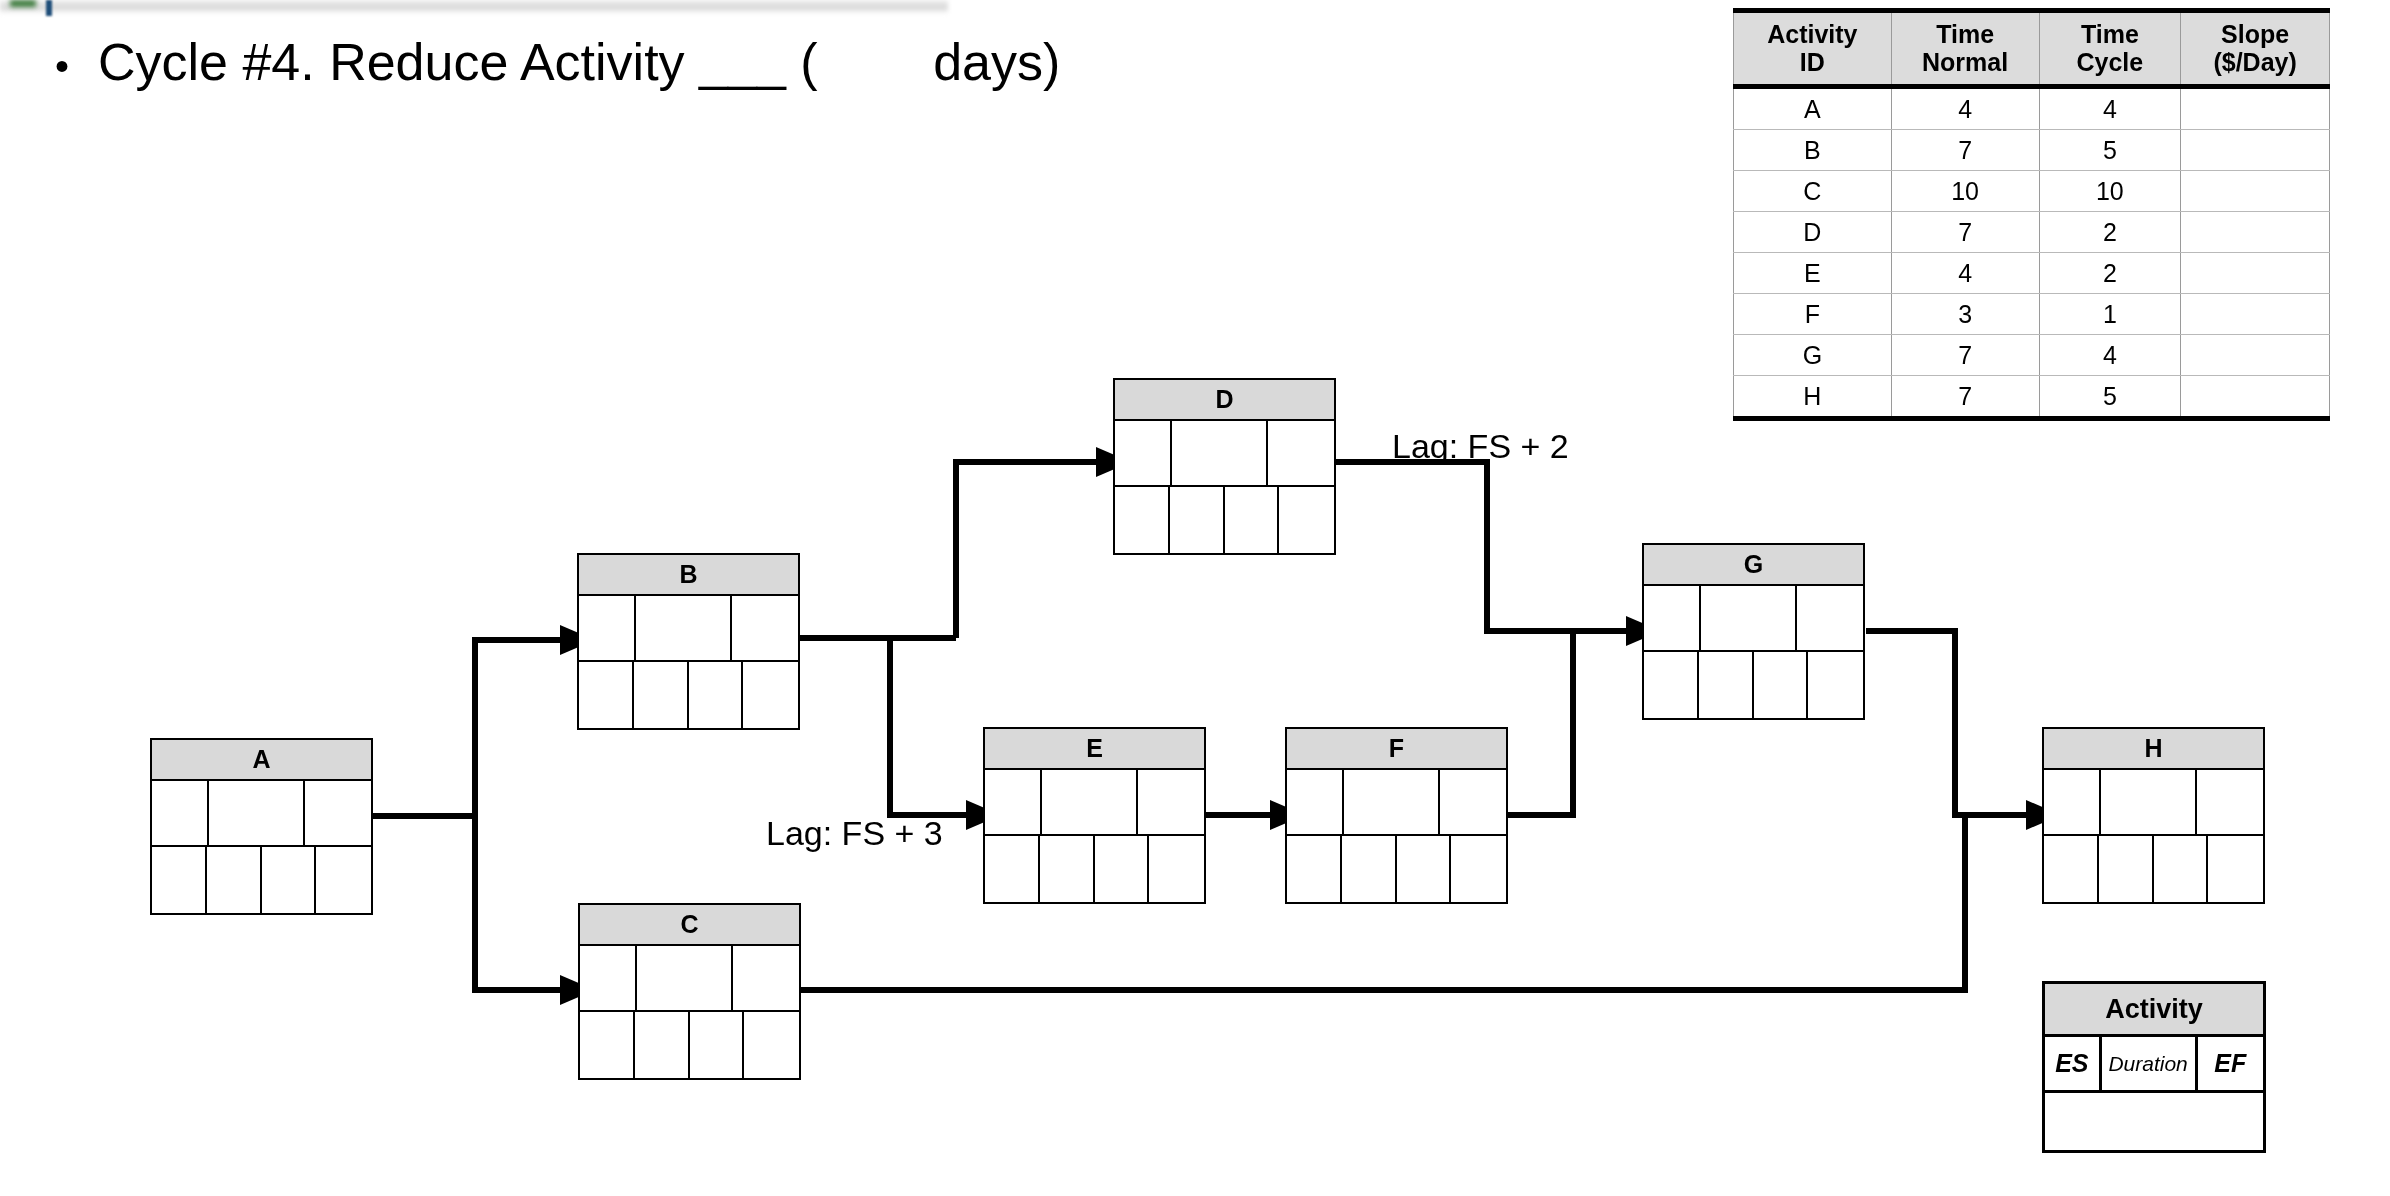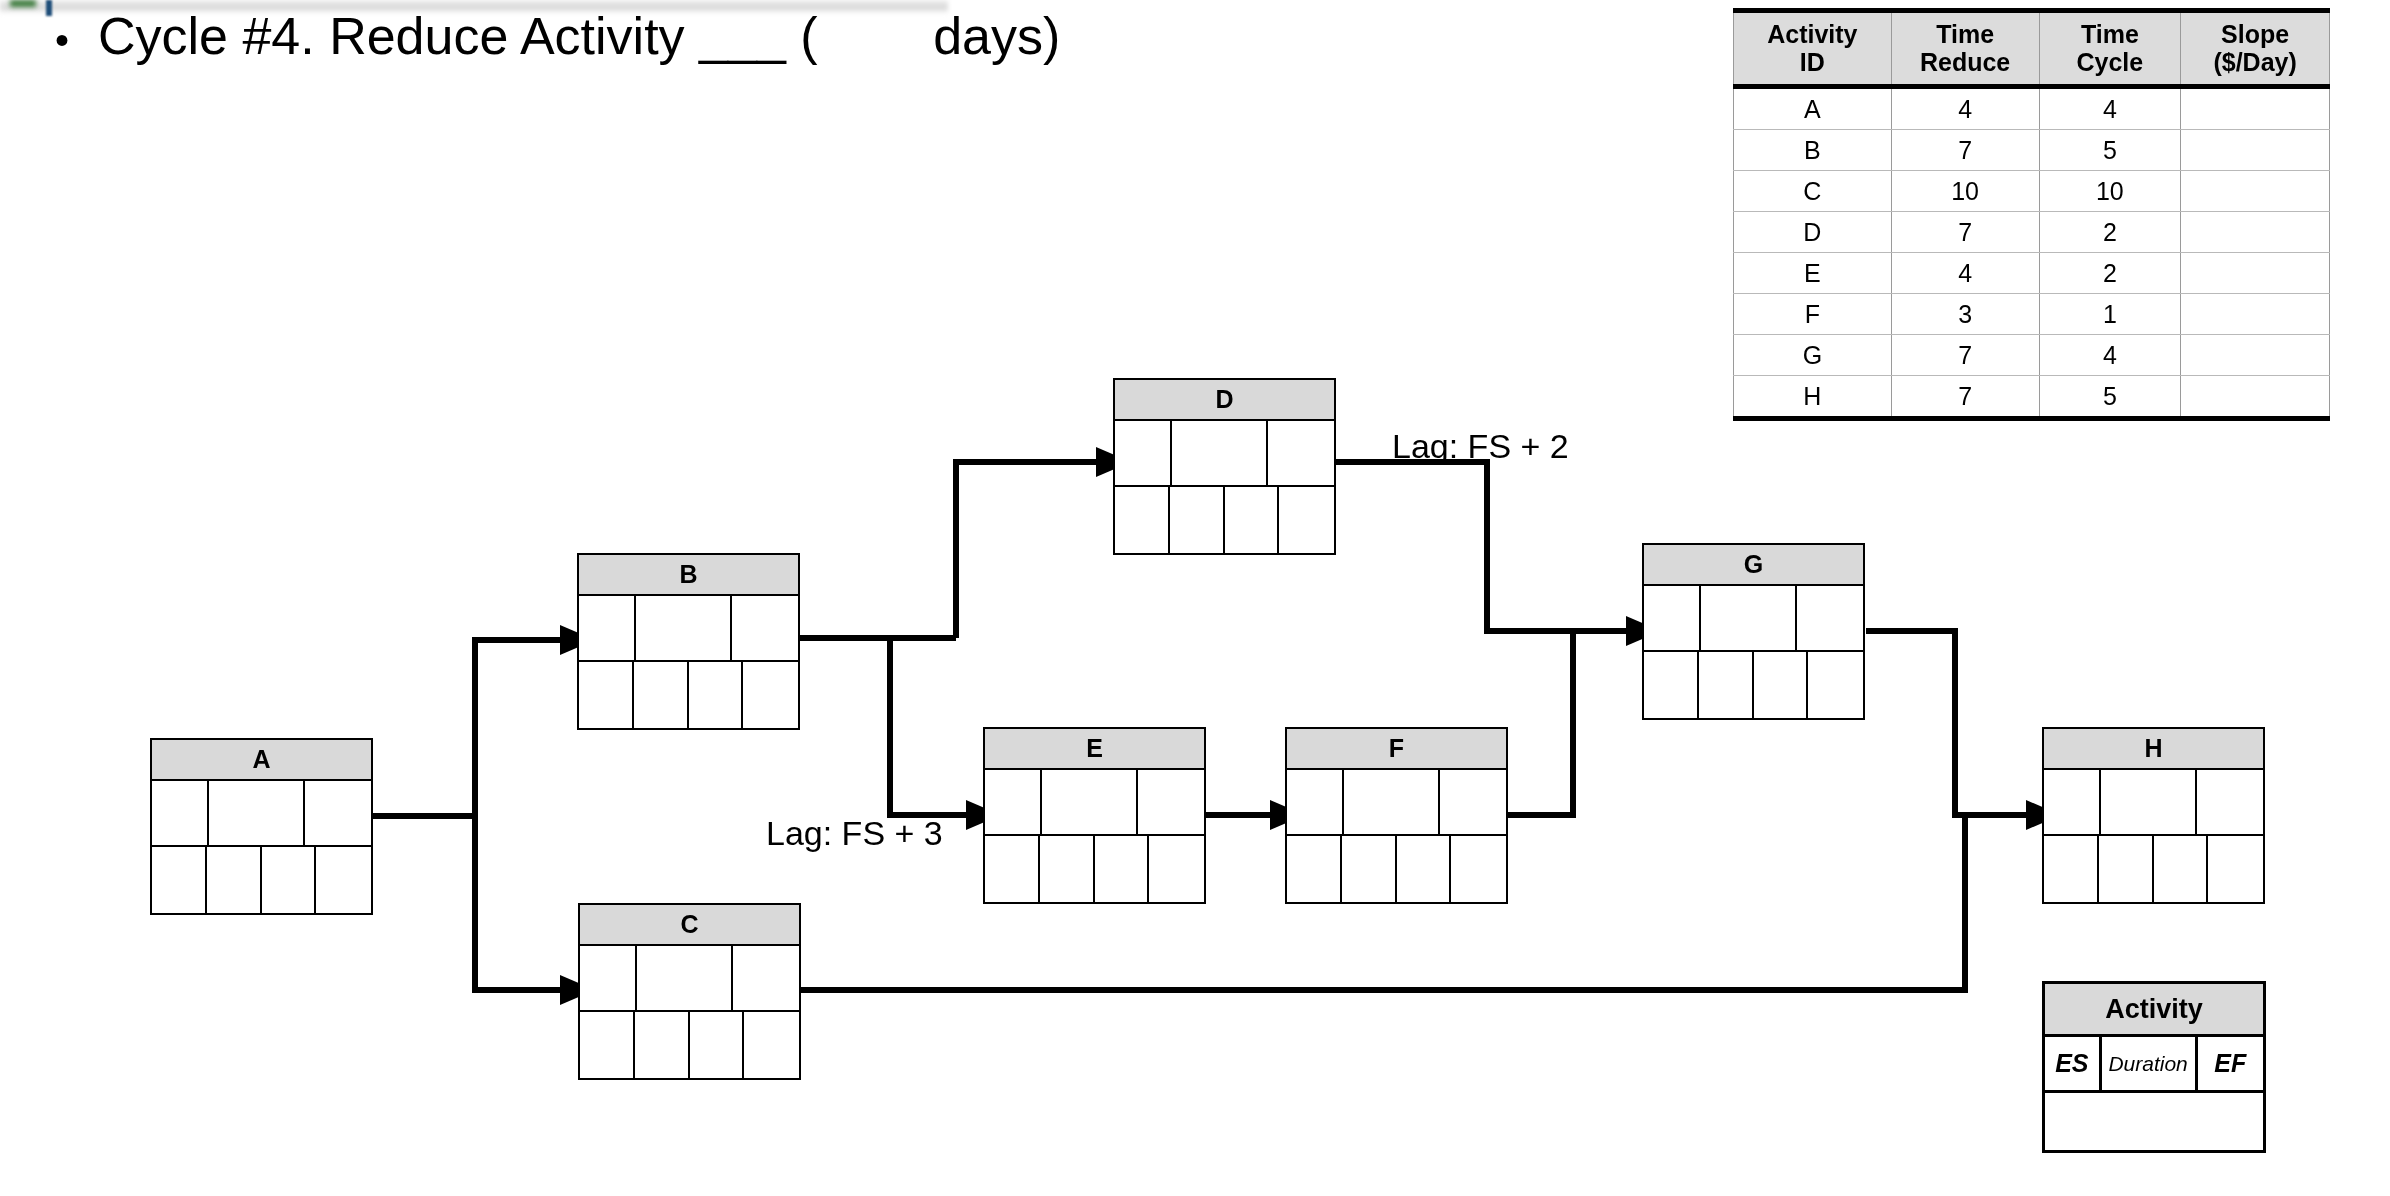--- a/index.html
+++ b/index.html
@@ -24,21 +24,21 @@
     position: absolute; left: 10px; top: 0px; width: 26px; height: 7px;
     background: #3a7a3a; filter: blur(2.5px);
   }
   #win-artifact-caret {
     position: absolute; left: 46px; top: 0px; width: 6px; height: 16px;
     background: #1f4e79; filter: blur(1.2px);
   }
 
   
   #bullet-line {
-    position: absolute; left: 55px; top: 8px;
+    position: absolute; left: 55px; top: 34px;
     font-size: 52px; line-height: 1.1;
     white-space: pre;
   }
   #bullet-line .dot { font-size: 40px; vertical-align: middle; }
 
   
   #crash-table {
     position: absolute; left: 1733px; top: 8px; width: 597px;
     border-collapse: collapse;
     font-size: 24px;
@@ -184,21 +184,21 @@
       <col class="c-slope">
   </colgroup>
   <thead>
     <tr>
       <th>
         <span>Activity</span><br>
         <span>ID</span>
       </th>
       <th>
         <span>Time</span><br>
-        <span>Reduce</span>
+        <span>Normal</span>
       </th>
       <th>
         <span>Time</span><br>
         <span>Cycle</span>
       </th>
       <th>
         <span>Slope</span><br>
         <span>($/Day)</span>
       </th>
     </tr>

